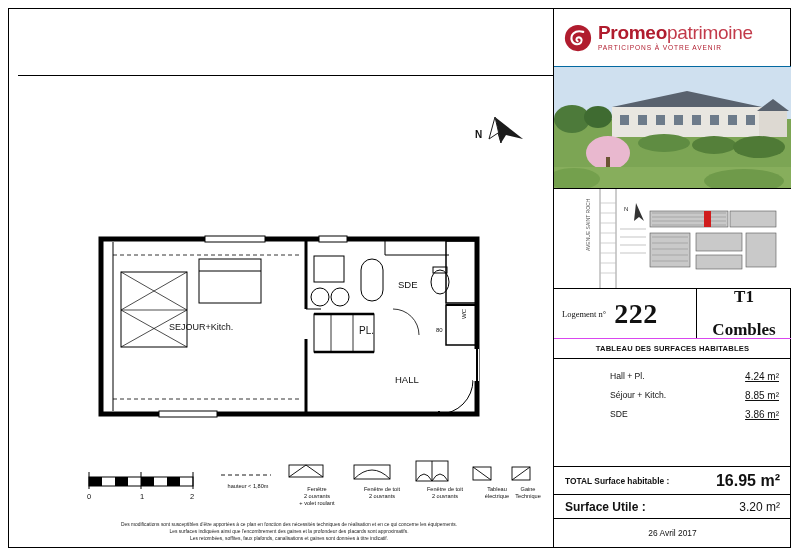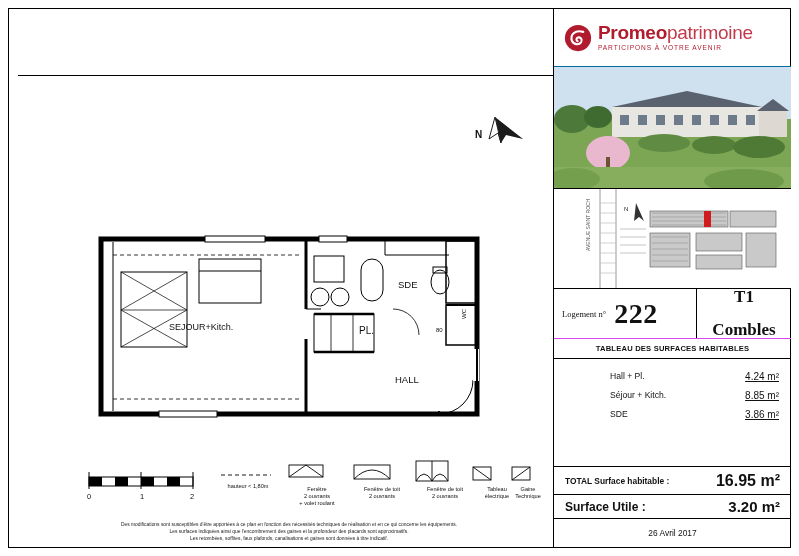--- a/index.html
+++ b/index.html
@@ -195,21 +195,21 @@
     left: 0; top: 486px;
     width: 237px; height: 24px;
     border-bottom: 1px solid #000;
     box-sizing: border-box;
     display: flex;
     align-items: center;
     justify-content: space-between;
     padding: 0 11px;
   }
   .util-box .lbl { font-size: 12px; font-weight: bold; }
-  .util-box .val { font-size: 15px; font-weight: bold; }
+  .util-box .val { font-size: 12px; font-weight: normal; }
   .date-box {
     position: absolute;
     left: 0; top: 510px;
     width: 237px; height: 28px;
     box-sizing: border-box;
     display: flex;
     align-items: center;
     justify-content: center;
     font-size: 8.4px;
   }

